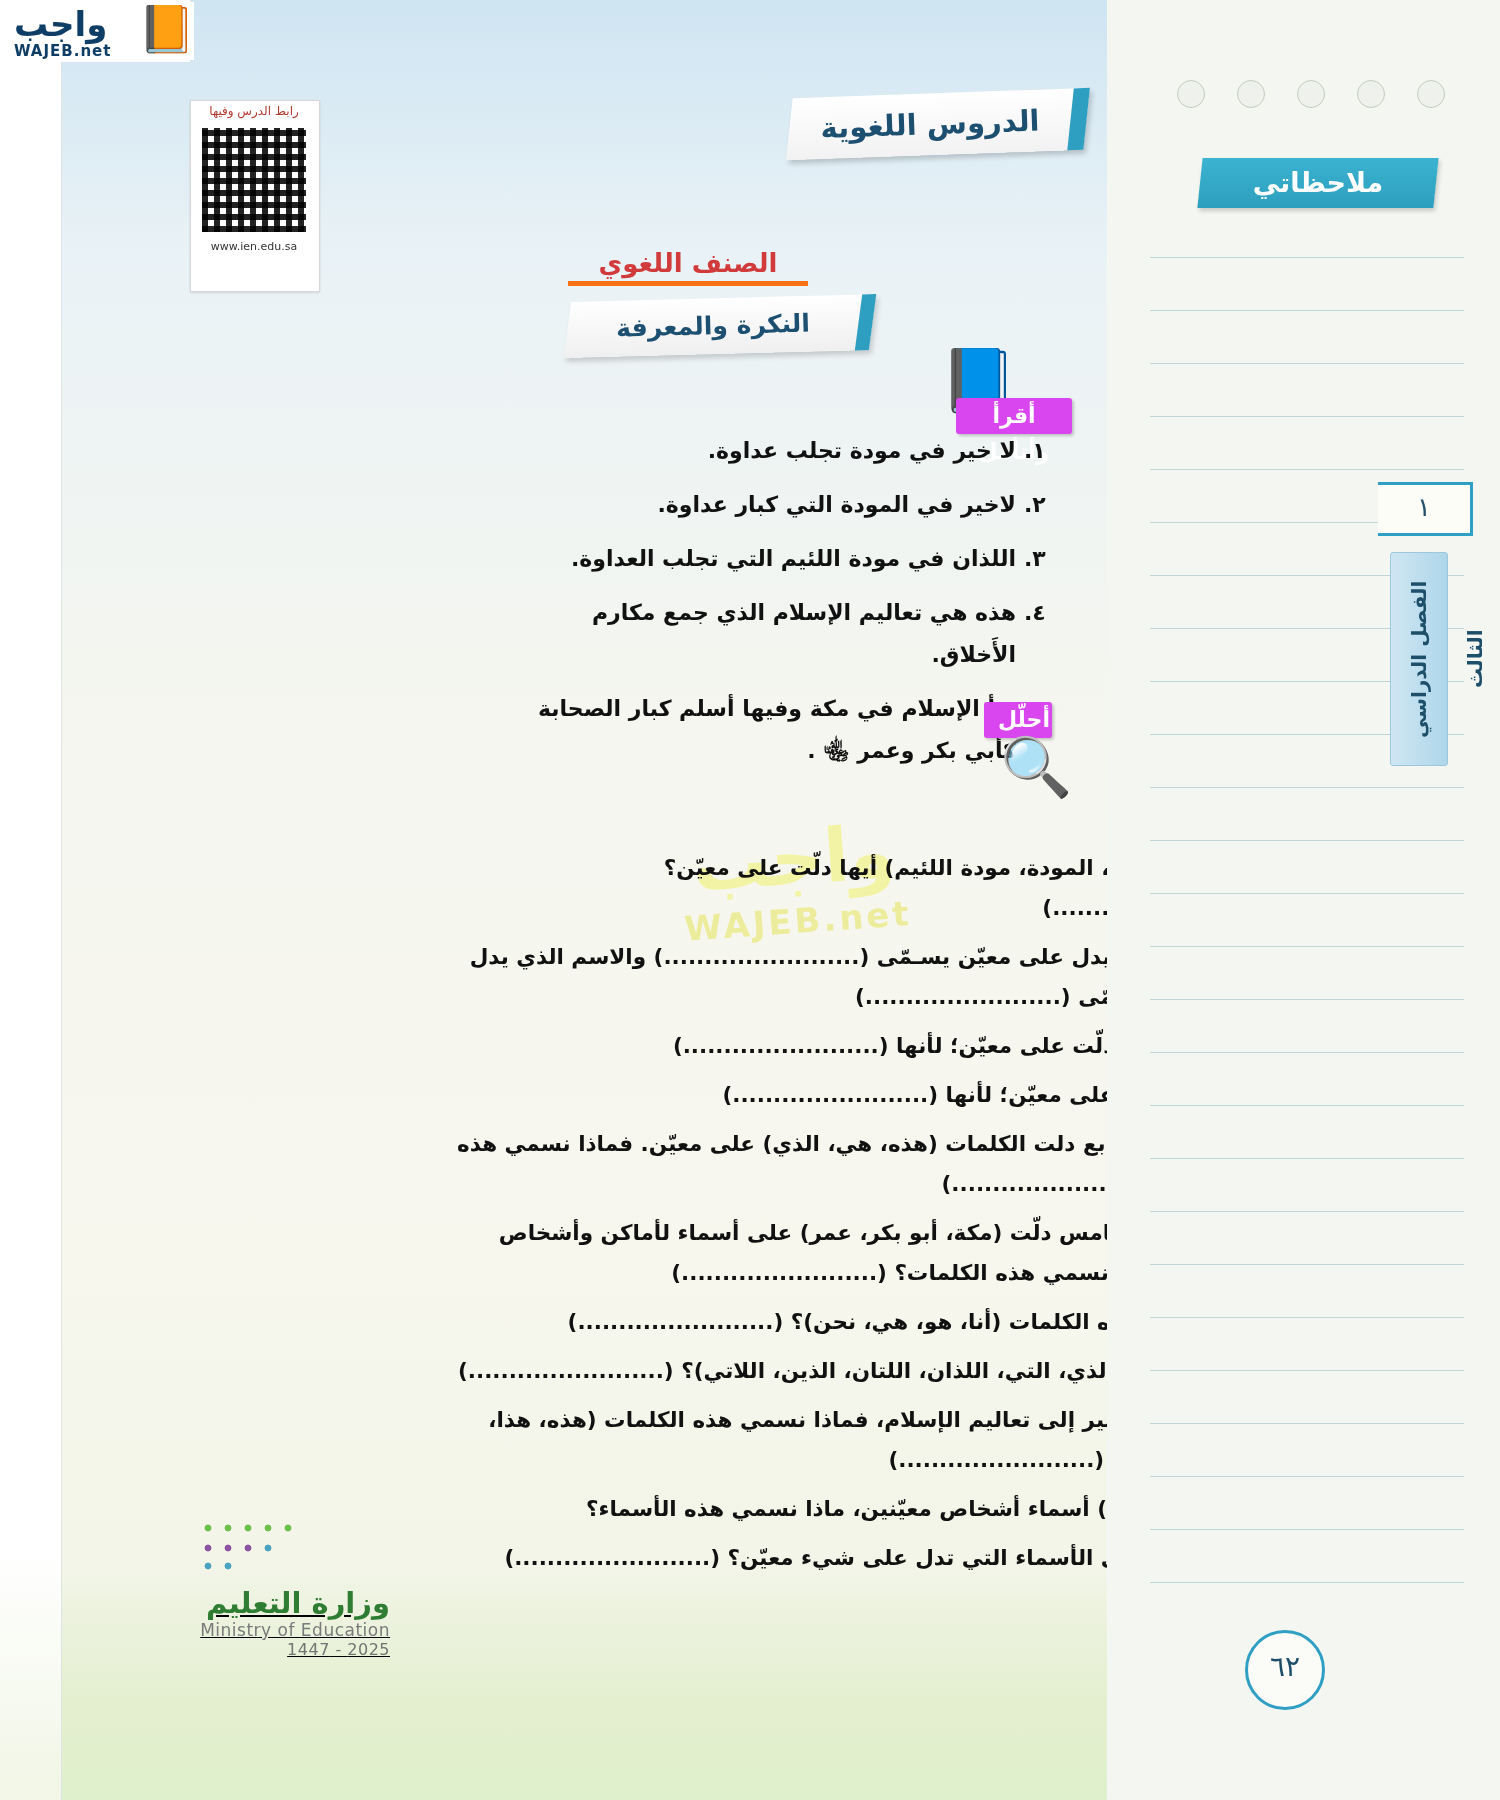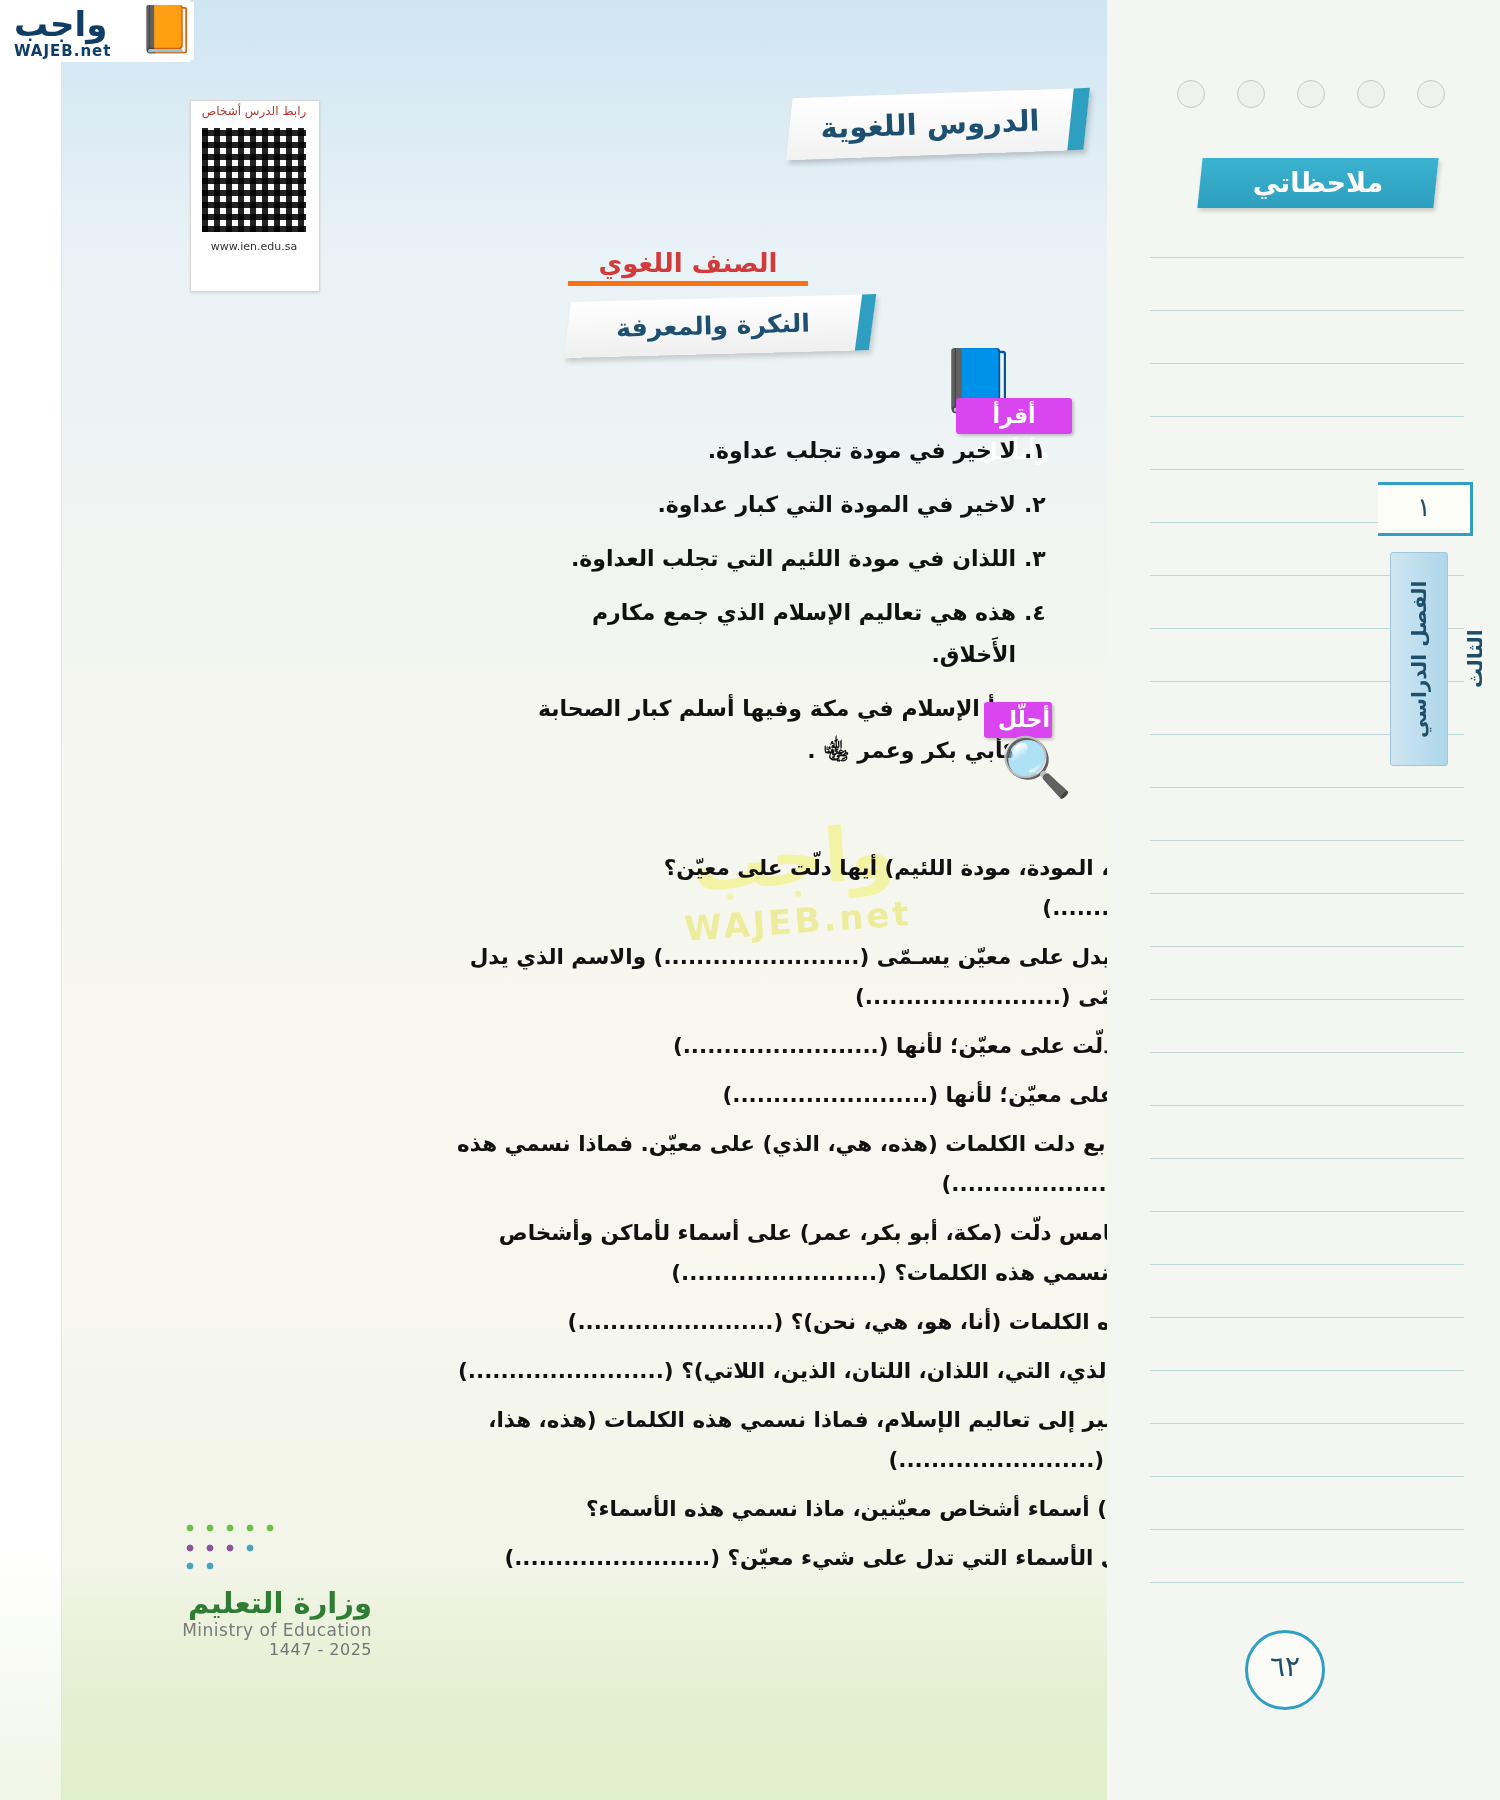--- a/index.html
+++ b/index.html
@@ -156,21 +156,21 @@
 
   
   .wm{
     position:absolute;left:585px;top:815px;width:420px;text-align:center;
     font-size:74px;font-weight:bold;color:#f3f39a;opacity:.85;
     transform:rotate(-4deg);pointer-events:none;
   }
   .wm small{display:block;font-size:34px;letter-spacing:3px;color:#eceb8e;}
 
   
-  .ministry{position:absolute;left:72px;top:1520px;width:300px;}
+  .ministry{position:absolute;left:90px;top:1520px;width:300px;text-decoration:underline;}
   .m-dots{
     width:190px;height:58px;
     background:
       radial-gradient(circle at 8px 8px,#6cc04a 3.4px,transparent 3.6px),
       radial-gradient(circle at 28px 8px,#6cc04a 3.4px,transparent 3.6px),
       radial-gradient(circle at 48px 8px,#6cc04a 3.4px,transparent 3.6px),
       radial-gradient(circle at 68px 8px,#6cc04a 3.4px,transparent 3.6px),
       radial-gradient(circle at 88px 8px,#6cc04a 3.4px,transparent 3.6px),
       radial-gradient(circle at 8px 28px,#8d53a1 3.4px,transparent 3.6px),
       radial-gradient(circle at 28px 28px,#8d53a1 3.4px,transparent 3.6px),
@@ -194,21 +194,21 @@
   <div class="content"></div>
 
   <div class="wajeb">
     <div class="wajeb-txt">واجب</div>
     <div class="wajeb-sub">WAJEB.net</div>
     <div class="wajeb-book"></div>
     <div class="book-ico">📙</div>
   </div>
 
   <div class="qr-card"></div>
-  <div class="qr-title">رابط الدرس أشخاص</div>
+  <div class="qr-title">رابط الدرس وفيها</div>
   <div class="qr-code"></div>
   <div class="qr-url">www.ien.edu.sa</div>
 
   <div class="banner-lessons">
     <span>الدروس اللغوية</span>
   </div>
   <div class="cat-title">الصنف اللغوي</div>
   <div class="banner-sub">
     <span>النكرة والمعرفة</span>
   </div>

